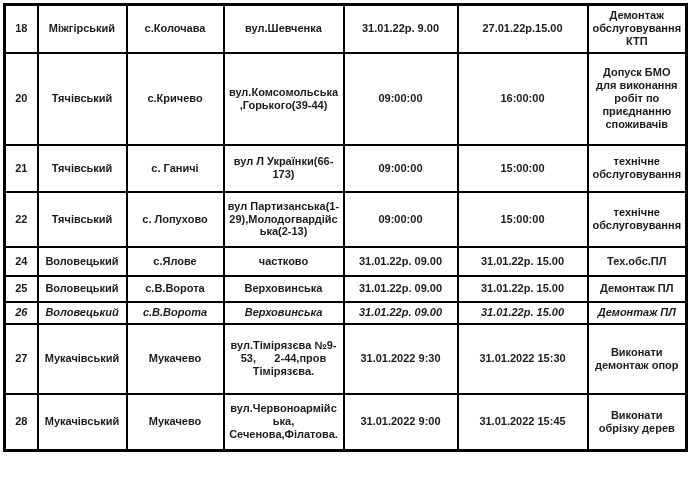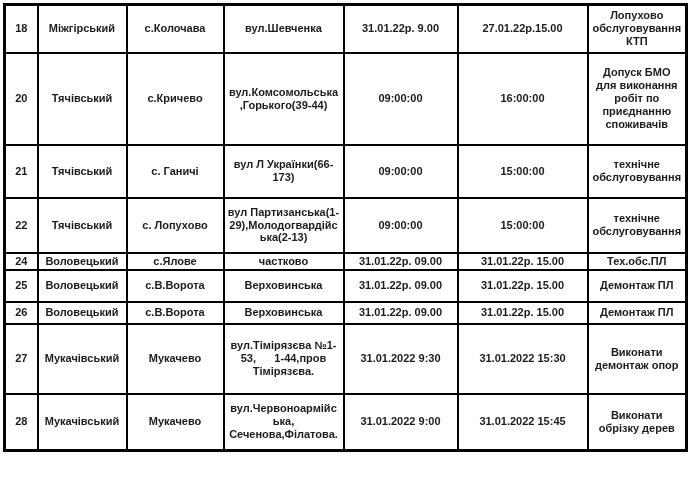--- a/index.html
+++ b/index.html
@@ -27,26 +27,26 @@
     text-align: center;
     vertical-align: middle;
     padding: 1px 3px;
     overflow-wrap: anywhere;
     word-wrap: break-word;
   }
   td.street { white-space: pre-wrap; margin-left: 15px; }
   
   tr.r0  { height: 48px; }
   tr.r1  { height: 92px; }
-  tr.r2  { height: 53px; }
+  tr.r2  { height: 47px; }
   tr.r3  { height: 55px; }
   tr.r4  { height: 37px; }
-  tr.r5  { height: 17px; }
-  tr.r6  { height: 32px; }
-  tr.r7  { height: 22px; }
+  tr.r5  { height: 29px; }
+  tr.r6  { height: 26px; }
+  tr.r7  { height: 22px; font-style: italic; }
   tr.r8  { height: 70px; }
   tr.r9  { height: 57px; }
 </style>
 </head>
 <body>
 
 <table class="schedule">
   <colgroup>
     <col style="width:33px">
     <col style="width:89px">
@@ -57,21 +57,21 @@
     <col style="width:99px">
   </colgroup>
   <tbody>
     <tr class="r0">
       <td>18</td>
       <td>Міжгірський</td>
       <td>с.Колочава</td>
       <td class="street">вул.Шевченка</td>
       <td>31.01.22р. 9.00</td>
       <td>27.01.22р.15.00</td>
-      <td>Лопухово обслуговування КТП</td>
+      <td>Демонтаж обслуговування КТП</td>
     </tr>
     <tr class="r1">
       <td>20</td>
       <td>Тячівський</td>
       <td>с.Кричево</td>
       <td class="street">вул.Комсомольська ,Горького(39-44)</td>
       <td>09:00:00</td>
       <td>16:00:00</td>
       <td>Допуск БМО для виконання робіт по приєднанню споживачів</td>
     </tr>
@@ -117,21 +117,21 @@
       <td>с.В.Ворота</td>
       <td class="street">Верховинська</td>
       <td>31.01.22р. 09.00</td>
       <td>31.01.22р. 15.00</td>
       <td>Демонтаж ПЛ</td>
     </tr>
     <tr class="r8">
       <td>27</td>
       <td>Мукачівський</td>
       <td>Мукачево</td>
-      <td class="street">вул.Тімірязєва №1-53,      1-44,пров Тімірязєва.</td>
+      <td class="street">вул.Тімірязєва №9-53,      2-44,пров Тімірязєва.</td>
       <td>31.01.2022 9:30</td>
       <td>31.01.2022 15:30</td>
       <td>Виконати демонтаж  опор</td>
     </tr>
     <tr class="r9">
       <td>28</td>
       <td>Мукачівський</td>
       <td>Мукачево</td>
       <td class="street">вул.Червоноармійська, Сеченова,Філатова.</td>
       <td>31.01.2022 9:00</td>

